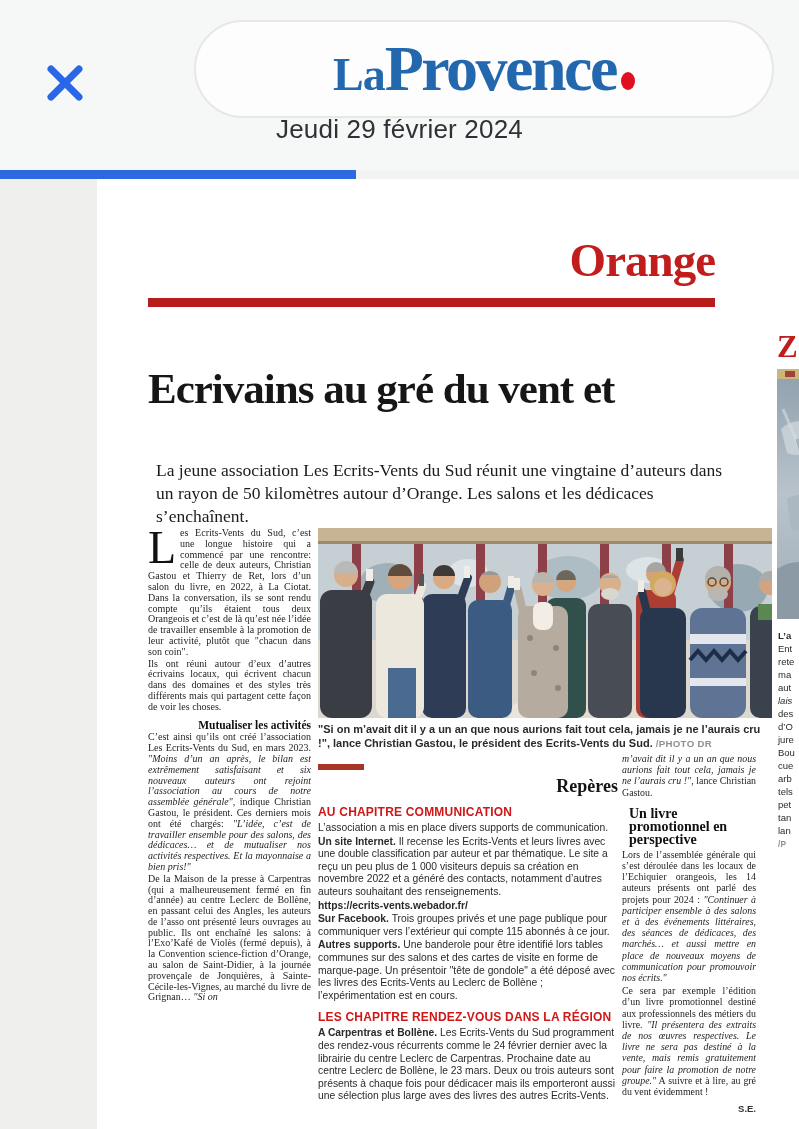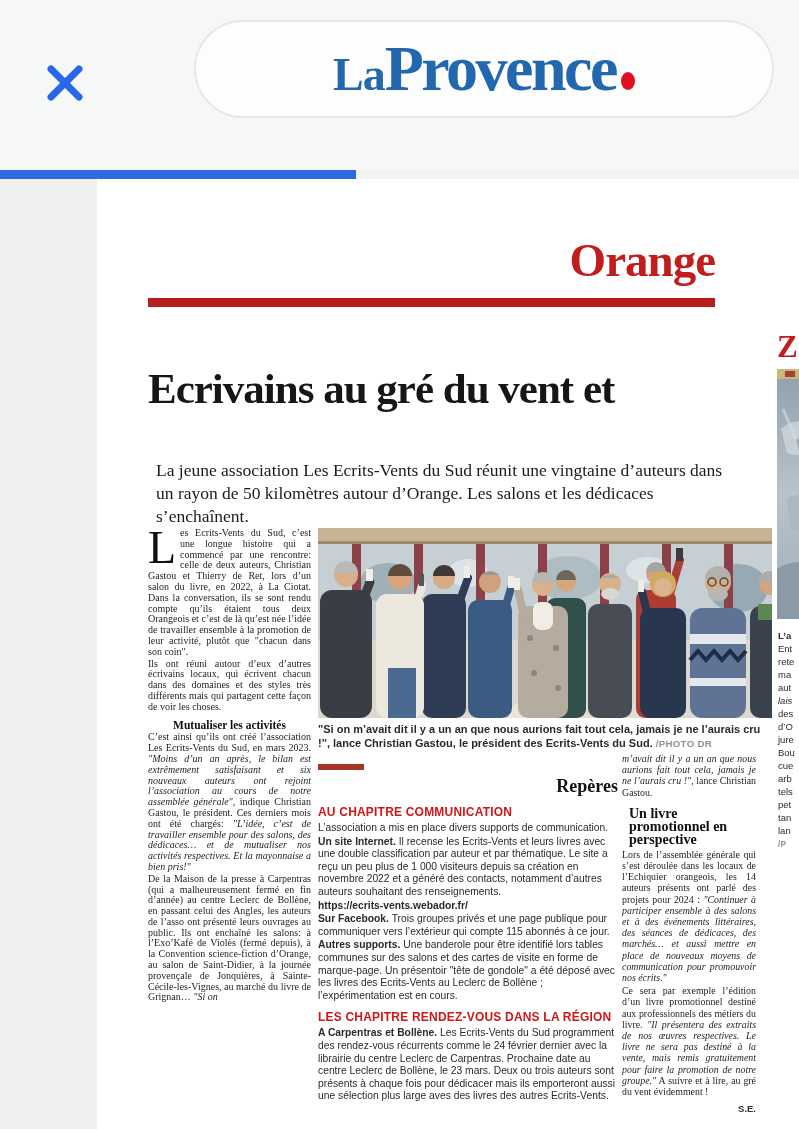--- a/index.html
+++ b/index.html
@@ -23,21 +23,21 @@
   .rule{position:absolute;left:51px;top:119px;width:567px;height:9px;background:#b71d1d;}
   .headline{position:absolute;left:51px;top:158px;width:590px;font-family:"Liberation Serif",serif;
             font-weight:700;font-size:43px;line-height:46px;color:#161616;letter-spacing:-1px;}
   .lede{position:absolute;left:51px;top:272px;width:578px;font-family:"Liberation Serif",serif;
         font-size:17.5px;line-height:23px;color:#1b1b1b;margin:8px;}
   
   .colserif{font-family:"Liberation Serif",serif;font-size:10px;line-height:10.8px;color:#1e1e1e;text-align:justify;}
   .col-left{position:absolute;left:51px;top:349px;width:163px;height:600px;overflow:hidden;}
   .col-left p{margin:0 0 1px 0;}
   .dropcap{float:left;font-family:"Liberation Serif",serif;font-size:46px;line-height:38px;padding:1px 4px 0 0;color:#111;}
-  .subhead{font-family:"Liberation Serif",serif;font-weight:700;font-size:11.5px;margin:7px 0 2px 0;color:#101010;text-align:center;}
+  .subhead{font-family:"Liberation Serif",serif;font-weight:700;font-size:11.5px;margin:7px 0 2px 0;color:#101010;text-align:right;}
   
   .photo{position:absolute;left:221px;top:349px;width:454px;height:190px;margin:0;overflow:hidden;}
   .caption{position:absolute;left:221px;top:543px;width:454px;font-size:11px;line-height:14px;font-weight:700;color:#2a2a2a;}
   
   .reperes{position:absolute;left:221px;top:585px;width:300px;}
   .reperes-bar{width:46px;height:6px;background:#a93428;margin-bottom:6px;}
   .reperes-title{font-family:"Liberation Serif",serif;font-weight:700;font-size:18px;color:#141414;margin:0 0 8px 0;text-align:right;}
   .red-head{font-size:12px;font-weight:700;color:#cf1717;margin:8px 0 3px 0;letter-spacing:.2px;}
   .rp{font-size:10.3px;line-height:12.6px;color:#2a2a2a;margin:0 0 1px 0;}
   .rp.url{font-weight:700;}
@@ -67,20 +67,21 @@
       <svg width="44" height="44" viewBox="0 0 44 44">
         <line x1="8" y1="8" x2="36" y2="36" stroke="#2a66e8" stroke-width="7" stroke-linecap="round"></line>
         <line x1="36" y1="8" x2="8" y2="36" stroke="#2a66e8" stroke-width="7" stroke-linecap="round"></line>
       </svg>
     </button>
     <div class="logo-pill">
       <span class="logo-la">La</span>
         <span class="logo-prov">Provence</span>
         <span class="logo-dot"></span>
     </div>
+    <div class="date">Jeudi 29 février 2024</div>
     <div class="progress-track">
       <div class="progress-fill" style="width: 44.5%;"></div>
     </div>
   </header>
 
   <div class="paper">
 
     <div class="section-head">Orange</div>
     <div class="rule"></div>
 

